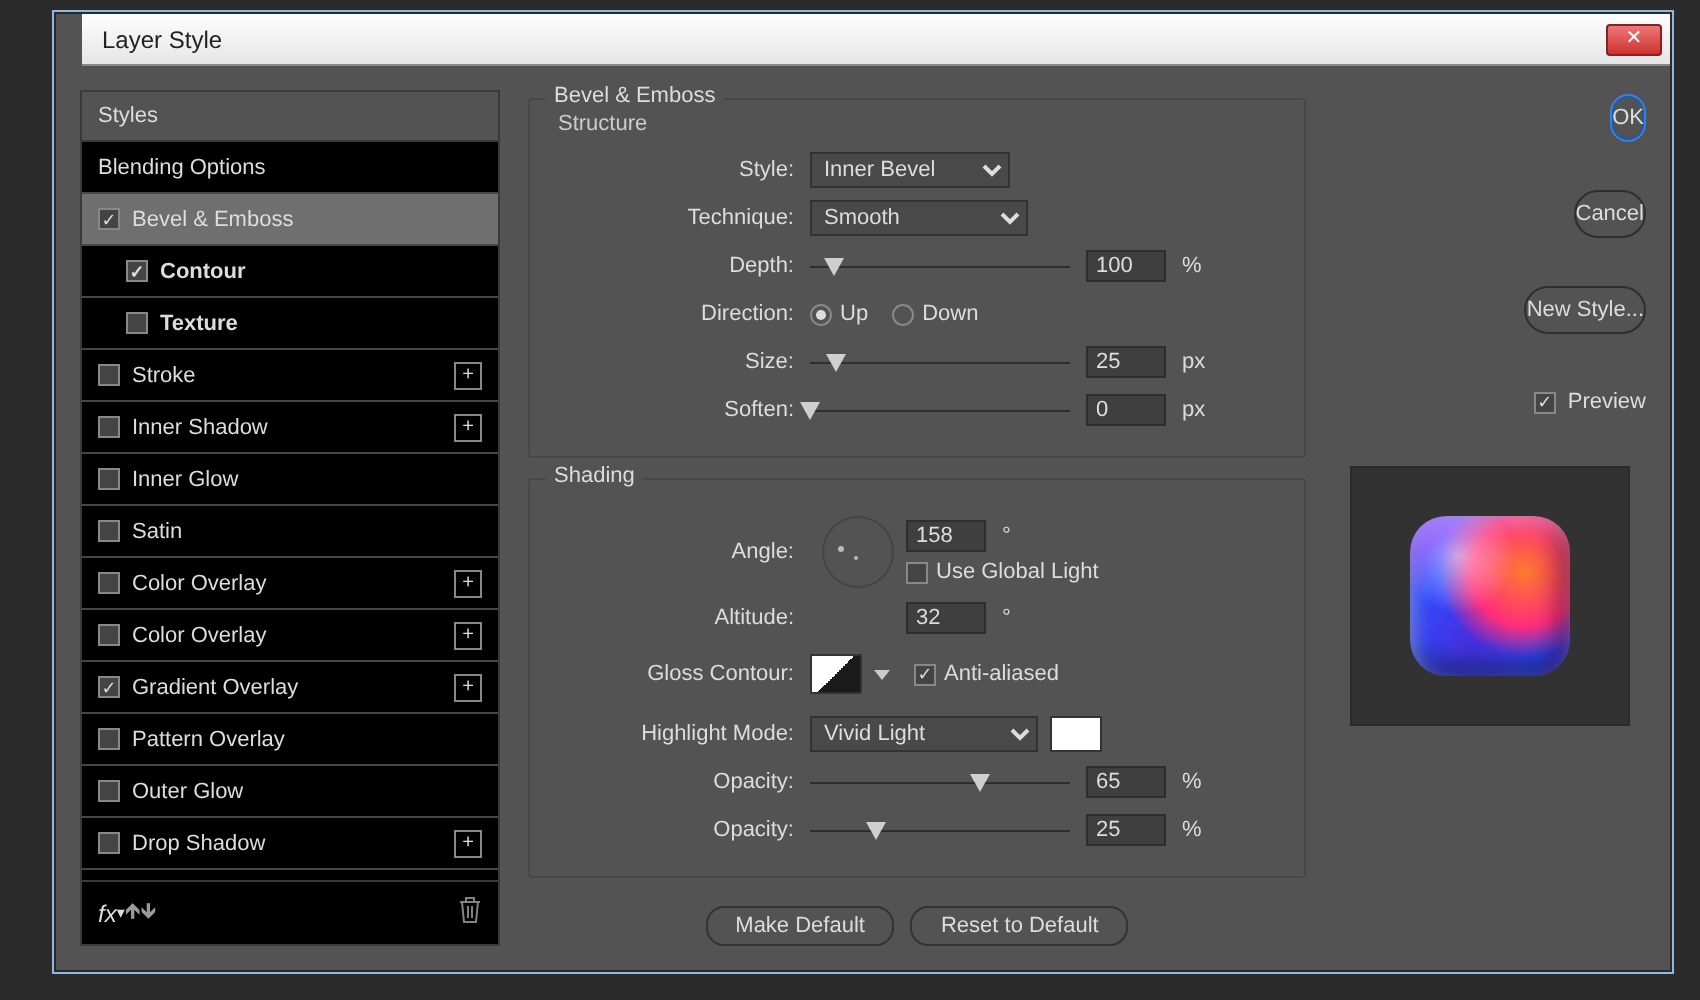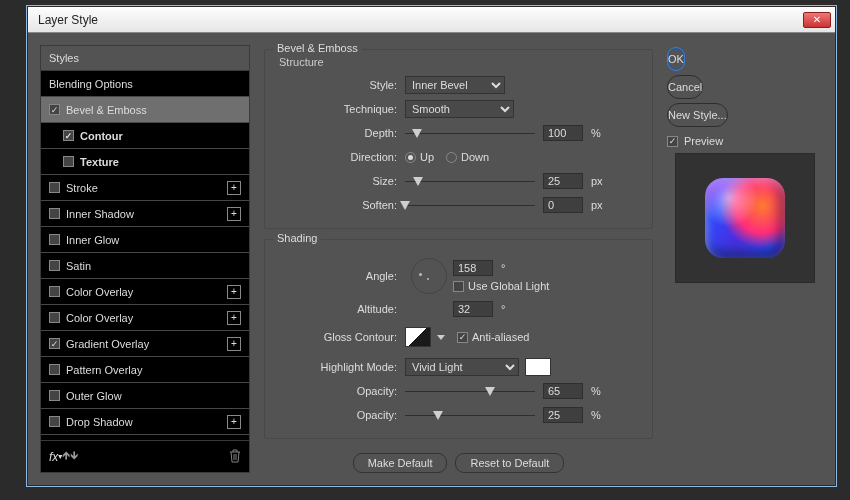--- a/index.html
+++ b/index.html
@@ -1,18 +1,18 @@
 <!DOCTYPE html>
 <html><head>
 <meta charset="utf-8">
 <style>
 * { box-sizing: border-box; margin: 0; padding: 0; font-family: "Segoe UI", Tahoma, sans-serif; font-size: 11px; color: #ddd; }
 body { background: #2b2b2b; width: 850px; height: 500px; overflow: hidden; position: relative; }
 .dialog { position: absolute; left: 27px; top: 6px; width: 809px; height: 480px; background: #535353; border: 1px solid #2a2a2a; box-shadow: 0 0 0 1px #8fb9e1; }
-.titlebar { height: 26px; background: linear-gradient(#fdfdfd, #e6e6e6); border-bottom: 1px solid #888; display: flex; align-items: center; padding: 0 4px; }
+.titlebar { height: 26px; background: linear-gradient(#fdfdfd, #e6e6e6); border-bottom: 1px solid #888; display: flex; align-items: center; padding: 0 4px; margin-left: 13px; }
 .titlebar .title { color: #222; font-size: 12px; padding-left: 6px; flex: 1; }
 .close-btn { width: 28px; height: 16px; background: linear-gradient(#e77,#c33); border: 1px solid #8a1f1f; border-radius: 2px; color: #fff; font-size: 10px; line-height: 13px; text-align: center; cursor: pointer; }
 .body { display: flex; padding: 12px; height: calc(100% - 26px); gap: 14px; }
 
 
 .styles-panel { width: 210px; display: flex; flex-direction: column; border: 1px solid #3a3a3a; background: #000000; }
 .styles-header { padding: 6px 8px; border-bottom: 1px solid #3a3a3a; background:#535353; }
 .style-row { display: flex; align-items: center; height: 26px; padding: 0 8px; border-bottom: 1px solid #474747; cursor: pointer; gap: 6px; }
 .style-row.sel { background: #6f6f6f; }
 .style-row.indent { padding-left: 22px; font-weight: bold; }
@@ -45,21 +45,21 @@
 .angle-dial::after { content:""; position:absolute; left:15px; top:19px; width:2px; height:2px; border-radius:50%; background:#bbb;}
 .contour-sw { width: 26px; height: 20px; background: linear-gradient(135deg,#fff 50%, #1a1a1a 50%); border: 1px solid #333; margin-right: 4px;}
 .drop-arrow { width:0;height:0; border-left:4px solid transparent; border-right:4px solid transparent; border-top:5px solid #ccc; margin-left:2px; margin-right: 12px; }
 .swatch { width: 26px; height:18px; border:1px solid #333; margin-left:6px; cursor:pointer; }
 .swatch.white { background:#fff; }
 .swatch.gray { background:#6b6b6b; }
 .btnrow { display:flex; gap:8px; justify-content:center; margin-top:4px; }
 .btn-sm { border:1px solid #333; background:#535353; padding:3px 14px; border-radius:9px; cursor:pointer; font-size:11px; }
 
 
-.right { width: 156px; display: flex; flex-direction: column; align-items: flex-start; gap: 4px; padding-top:2px;}
+.right { width: 156px; display: flex; flex-direction: column; align-items: flex-end; gap: 24px; padding-top:2px;}
 .btn-big { border:1px solid #2e2e2e; background:#535353; border-radius: 12px; height: 24px; display:flex; align-items:center; justify-content:center; cursor:pointer; }
 .btn-big.primary { border:1px solid #3b7ed8; box-shadow: 0 0 0 1px #1e5aa8 inset; }
 .preview-chk { display:flex; align-items:center; justify-content:center; gap:6px; margin:4px 0 2px;}
 .preview-box { width: 140px; height: 130px; background: #323232; border:1px solid #2a2a2a; display:flex; align-items:center; justify-content:center; align-self:center;}
 .preview-img { width:80px; height:80px; border-radius:18px; background:
  radial-gradient(circle at 30% 25%, #fff8, transparent 35%),
  radial-gradient(circle at 72% 35%, #ff7a2d, #ff2d7a 35%, transparent 55%),
  radial-gradient(circle at 40% 75%, #4b2ddf, #2d4bff 45%, #6a2dff 70%),
  linear-gradient(135deg, #ea3bd8, #3b4bff);
  box-shadow: inset 2px 4px 10px #fff6, inset -4px -6px 14px #0008;

